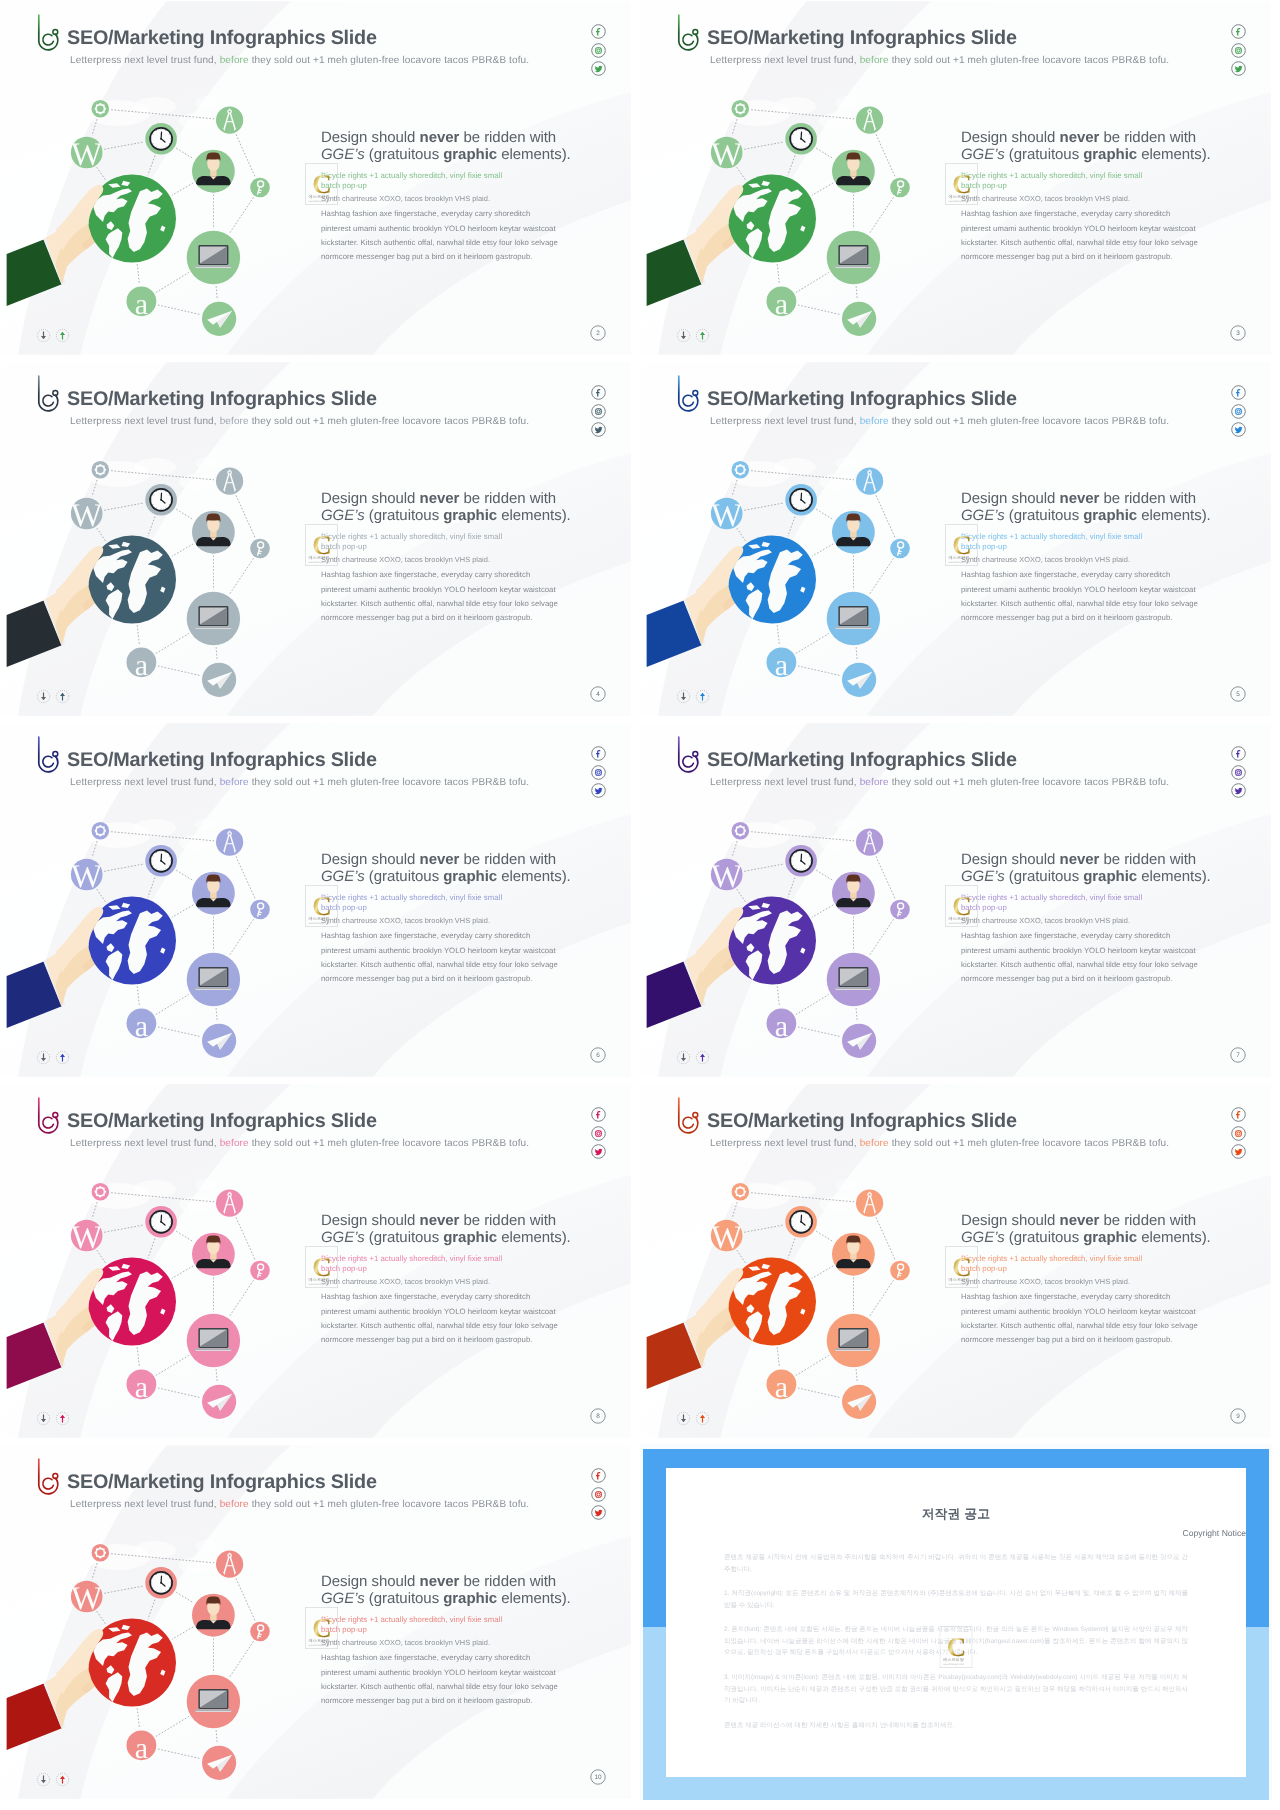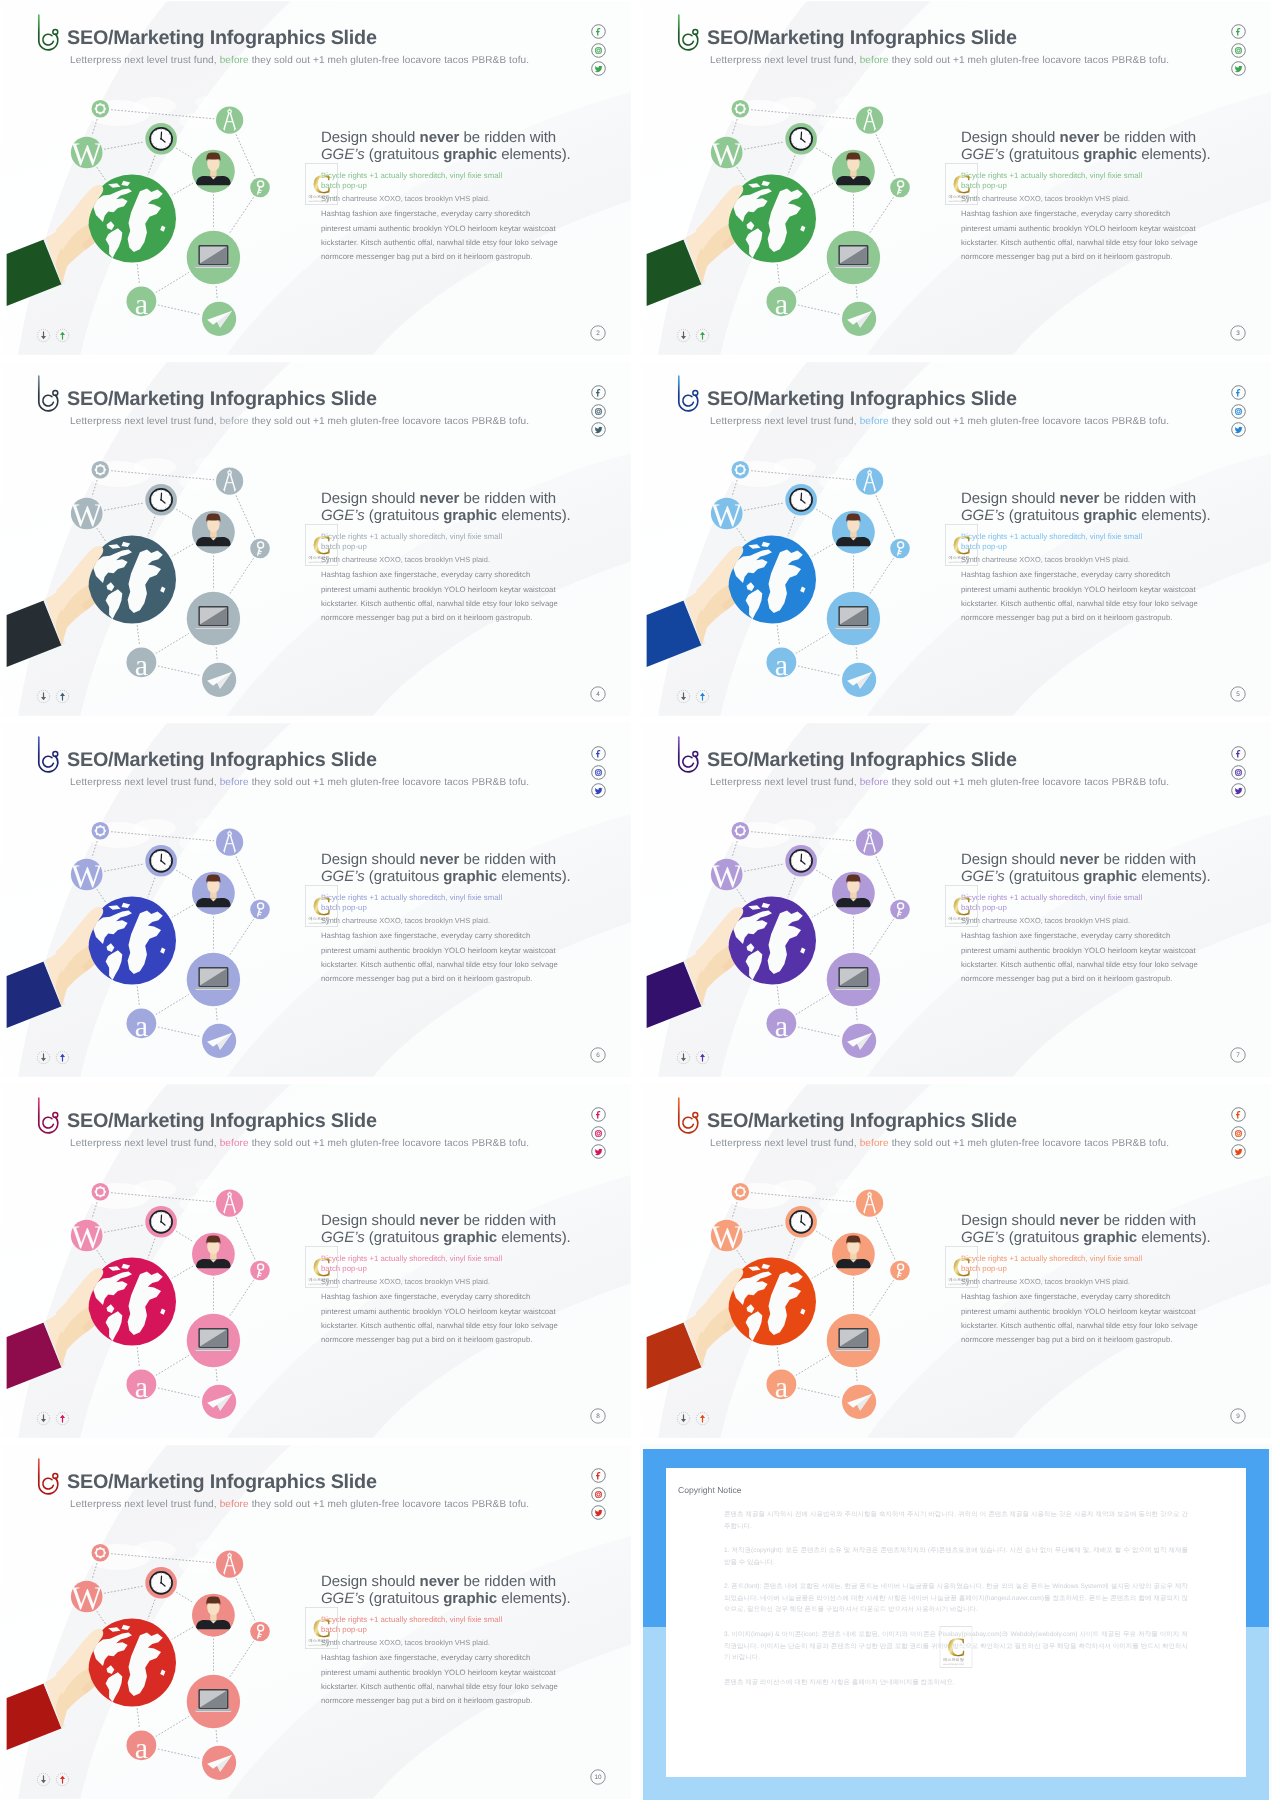--- a/index.html
+++ b/index.html
@@ -33,21 +33,21 @@
 .nav svg{width:15px;height:15px;margin-right:4px;display:inline-block;vertical-align:top;}
 .pagenum{position:absolute;left:590px;top:325px;width:16px;height:16px;}
 .pagenum span{position:absolute;inset:0;display:flex;align-items:center;justify-content:center;
   font-size:6.4px;color:#6E7479;}
 .info{position:absolute;left:-60px;top:88px;width:340px;height:260px;}
 
 .cw{position:absolute;left:3px;top:5px;right:3px;bottom:5px;background:#4AA3F0;}
 .cw .band{position:absolute;left:0;top:178px;width:100%;height:200px;background:#A7D7F8;}
 .cw .paper{position:absolute;left:23px;top:19px;right:23px;bottom:18px;background:#FFFFFF;}
 .cw h1{margin:0;padding-top:38px;text-align:center;font-size:12.8px;color:#5A626B;font-weight:700;letter-spacing:0.2px;}
-.cw h2{margin:12px;padding-top:5px;text-align:left;font-size:8.6px;color:#6E767F;font-weight:400;}
+.cw h2{margin:0;padding-top:5px;text-align:right;font-size:8.6px;color:#6E767F;font-weight:400;}
 .cw .body{margin:14px 58px 0 58px;}
 .cw p{margin:0 0 13px 0;font-size:6.5px;line-height:1.78;color:#CDD1D6;text-align:justify;}
 .cw .cwm{position:absolute;left:50%;top:158px;transform:translateX(-50%);width:33px;height:42px;}
 
 </style>
 </head>
 <body>
 
 <div class="grid">
 <div class="cell" style="left:0px;top:0px;">
@@ -1964,20 +1964,21 @@
             </svg></span></div>
         <div class="pagenum"><svg viewBox="0 0 16 16" style="width:16px;height:16px">
             <circle cx="8" cy="8" r="7.2" fill="none" stroke="#868D93" stroke-width="0.95"></circle>
           </svg><span>10</span></div>
       </div>
     </div>
 <div class="cell" style="left:640px;top:1444px;background:#FAFBFC;">
       <div class="cw">
         <div class="band"></div>
         <div class="paper">
+          <h1>저작권 공고</h1>
           <h2>Copyright Notice</h2>
           <div class="body">
             <p>콘텐츠 제공을 시작하시 전에 사용범위와 주의사항을 숙지하여 주시기 바랍니다. 귀하의 이 콘텐츠 제공을 사용하는 것은 사용자 제약과 보증에 동의한 것으로 간주합니다.</p>
             <p>1. 저작권(copyright): 모든 콘텐츠의 소유 및 저작권은 콘텐츠제작자와 (주)콘텐츠토코에 있습니다. 사전 승낙 없이 무단복제 및, 재배포 할 수 없으며 법적 제재를 받을 수 있습니다.</p>
             <p>2. 폰트(font): 콘텐츠 내에 포함된 서체는, 한글 폰트는 네이버 나눔글꼴을 사용하였습니다. 한글 외의 놓은 폰트는 Windows System에 설치된 사양의 공로우 제작되었습니다. 네이버 나눔글꼴은 라이선스에 대한 사세한 사항은 네이버 나눔글꼴 홈페이지(hangeul.naver.com)를 참조하세요. 폰트는 콘텐츠의 함에 제공되지 않으므로, 필요하신 경우 해당 폰트를 구입하셔서 다운로드 받으셔서 사용하시기 바랍니다.</p>
             <p>3. 이미지(image) &amp; 아이콘(icon): 콘텐츠 내에 포함된, 이미지와 아이콘은 Pixabay(pixabay.com)와 Webdoly(webdoly.com) 사이트 제공된 무료 저작물 이미지 저작권입니다. 이미지는 단순히 제공과 콘텐츠의 구성한 만큼 포함 권리를 귀하에 방식으로 확인하시고 필요하신 경우 해당을 확락하셔서 이미지를 반드시 확인하시기 바랍니다.</p>
             <p>콘텐츠 제공 라이선스에 대한 자세한 사항은 홈페이지 안내페이지를 참조하세요.</p>
           </div>
           <span class="cwm"><svg viewBox="0 0 33 42">
               <defs>

